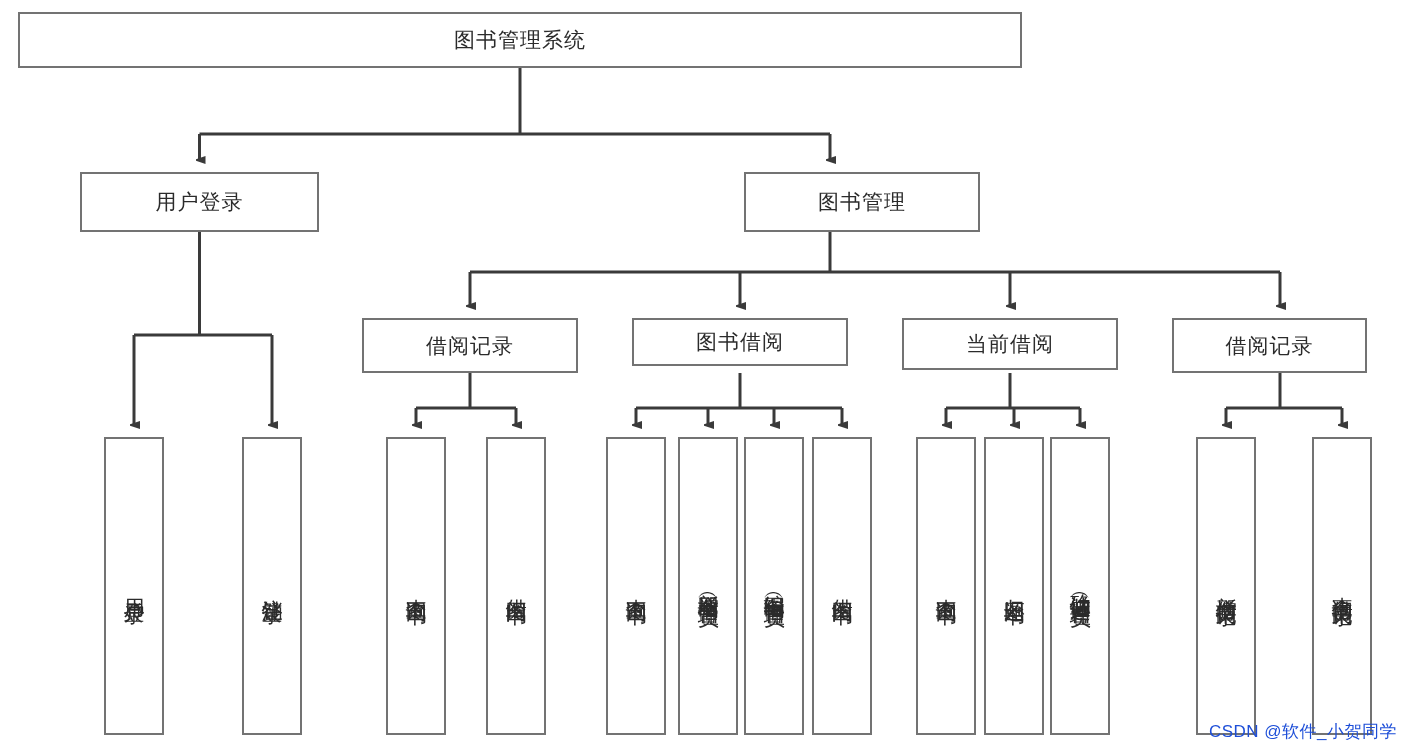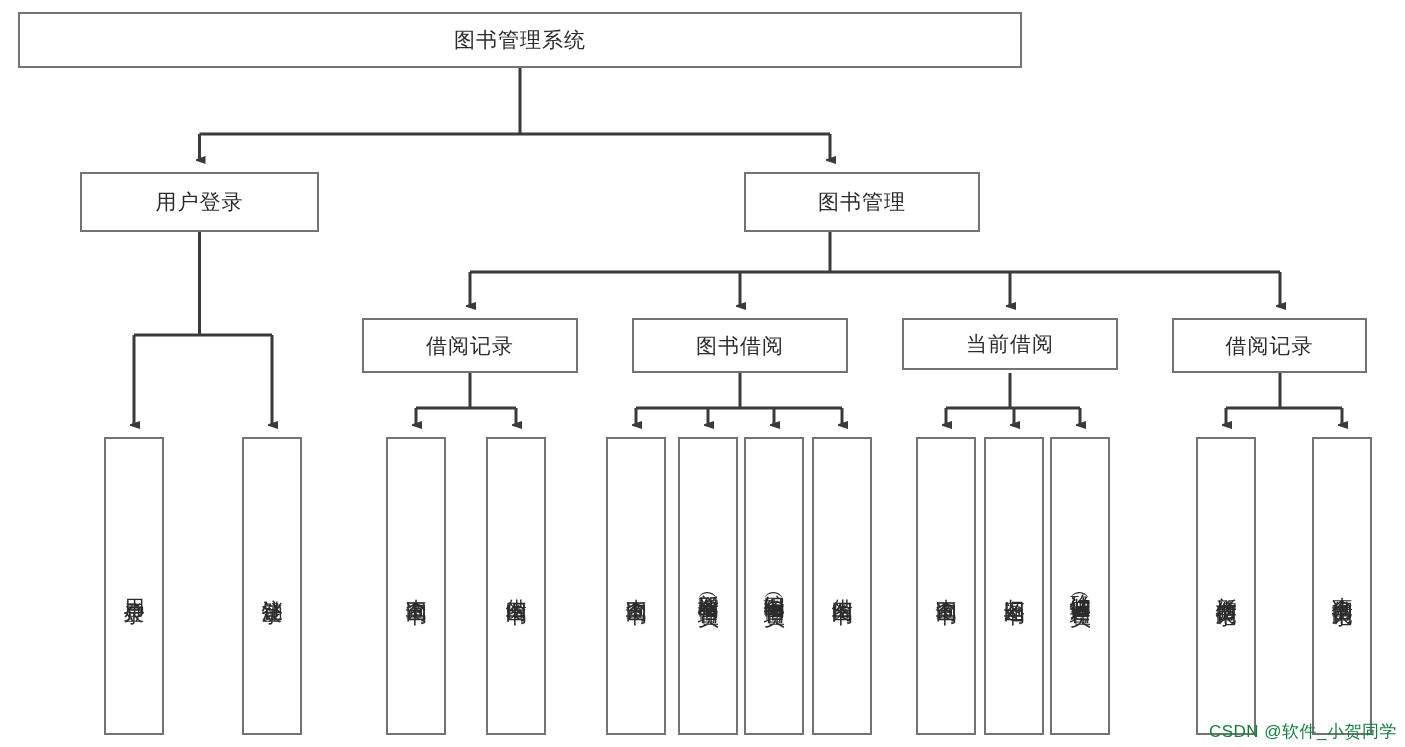--- a/index.html
+++ b/index.html
@@ -54,21 +54,21 @@
   .node.vert .lbl {
     writing-mode: vertical-rl;
     text-orientation: upright;
     text-align: center;
   }
   #watermark {
     position: absolute;
     right: 8px;
     bottom: 4px;
     font-size: 17px;
-    color: #15803d;
+    color: #1d4ed8;
     white-space: nowrap;
     letter-spacing: 0.5px;
   }
 </style>
 </head>
 <body>
 
 <div id="canvas">
   <svg id="wires" viewBox="0 0 1405 747">
     <defs>
@@ -118,21 +118,21 @@
       </div>
       <div class="node horiz" style="left: 80px; top: 172px; width: 239px; height: 60px;">
         <span class="lbl">用户登录</span>
       </div>
       <div class="node horiz" style="left: 744px; top: 172px; width: 236px; height: 60px;">
         <span class="lbl">图书管理</span>
       </div>
       <div class="node horiz" style="left: 362px; top: 318px; width: 216px; height: 55px;">
         <span class="lbl">借阅记录</span>
       </div>
-      <div class="node horiz" style="left: 632px; top: 318px; width: 216px; height: 55px;">
+      <div class="node horiz" style="left: 632px; top: 318px; width: 216px; height: 48px;">
         <span class="lbl">图书借阅</span>
       </div>
       <div class="node horiz" style="left: 902px; top: 318px; width: 216px; height: 52px;">
         <span class="lbl">当前借阅</span>
       </div>
       <div class="node horiz" style="left: 1172px; top: 318px; width: 195px; height: 55px;">
         <span class="lbl">借阅记录</span>
       </div>
       <div class="node vert" style="left: 104px; top: 437px; width: 60px; height: 298px;">
         <span class="lbl">用户登录</span>

